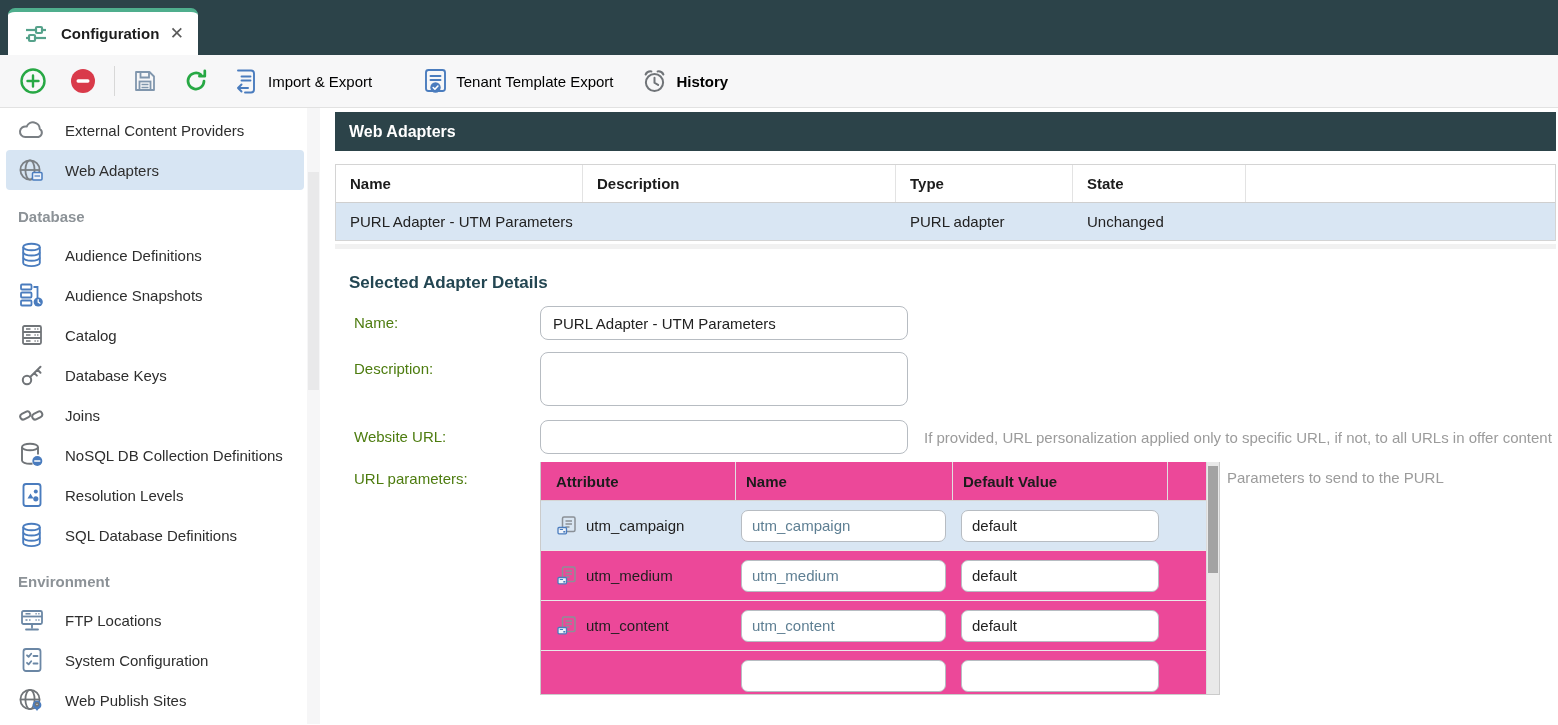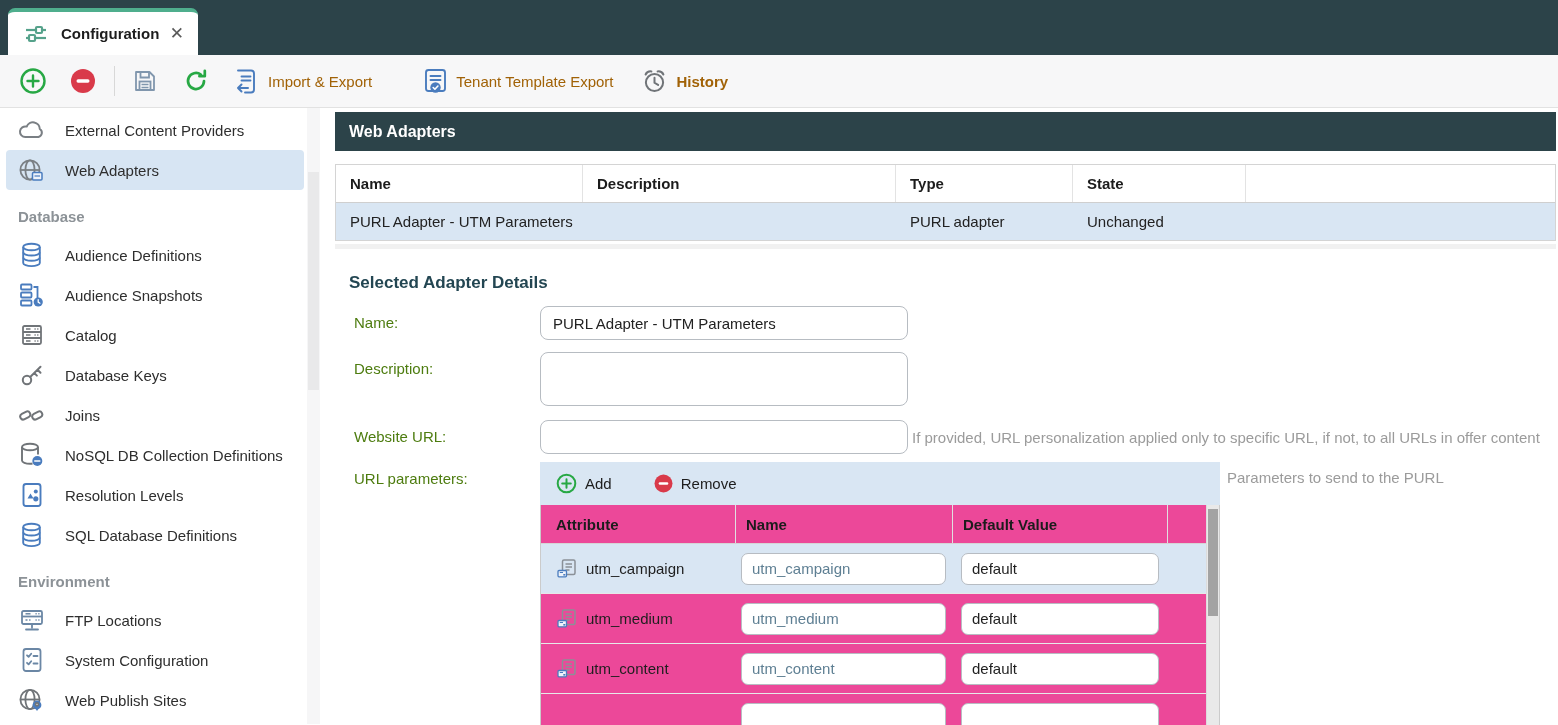--- a/index.html
+++ b/index.html
@@ -21,21 +21,21 @@
   .toolbar {
     height:53px; background:#f7f7f8; border-bottom:1px solid #e2e2e2;
     display:flex; align-items:center; padding-left:19px;
   }
   .tbtn { display:flex; align-items:center; cursor:pointer; }
   .tb-sep { width:1px; height:30px; background:#d8d8d8; margin:0 17px 0 18px; }
   .tb-gap23 { margin-left:23px; }
   .tb-gap25 { margin-left:25px; }
   .tb-gap52 { margin-left:52px; }
   .tb-gap27 { margin-left:27px;font-weight:bold; }
-  .tb-label { margin-left:9px; font-size:15px; color:#a16207; }
+  .tb-label { margin-left:9px; font-size:15px; color:#000000; }
   
   .body { display:flex; height:616px; }
   
   .sidebar { width:320px; position:relative; padding-top:2px; background:#ffffff; flex:none; }
   .sb-item {
     height:40px; margin:0 16px 0 6px; border-radius:4px;
     display:flex; align-items:center; padding-left:12px; cursor:pointer;
   }
   .sb-item.selected { background:#d7e5f3; }
   .sb-ico { width:27px; display:flex; justify-content:center; flex:none; }
@@ -63,21 +63,21 @@
   .form { margin:13px 0 0 19px; }
   .frow { display:flex; align-items:flex-start; margin-bottom:12px; }
   .flabel { width:186px; padding-top:8px; color:#4d7c0f; flex:none; }
   .tinput {
     width:368px; height:34px; border:1px solid #b7bcc2; border-radius:8px;
     padding:0 12px; font-size:15px; color:#222; background:#fff;
     font-family:"Liberation Sans", sans-serif; outline:none;
   }
   textarea.tinput { height:54px; resize:none; padding-top:7px; }
   .hint { color:#9b9b9b; font-size:15px; }
-  .hint-inline { margin-left:4px; align-self:center; white-space:nowrap; }
+  .hint-inline { margin-left:16px; align-self:center; white-space:nowrap; }
   .hint-params { margin-left:7px; padding-top:7px; white-space:nowrap; }
   
   .params { width:680px; flex:none; }
   .params-toolbar { background:#d9e6f3; height:43px; display:flex; align-items:center; padding-left:16px; }
   .pbtn { display:flex; align-items:center; cursor:pointer; }
   .pbtn-label { margin-left:8px; color:#1d1d1d; }
   .pbtn-remove { margin-left:42px; }
   .ptable { position:relative; height:233px; border:1px solid #cbcbcb; border-top:none; background:#ec4899; overflow:hidden; }
   .pgrid { display:grid; grid-template-columns:195px 217px 215px 1fr; }
   .pth { height:38px; display:flex; align-items:center; font-weight:bold; color:#1c1c1c; border-right:1px solid #e0e0e0; padding-left:10px; }
@@ -400,40 +400,20 @@
         <div class="frow" style="margin-bottom:8px;">
           <div class="flabel">Website URL:</div>
           <input class="tinput" type="text" value="" style="">
           <span class="hint hint-inline">If provided, URL personalization applied only to specific URL, if not, to all URLs in offer content</span>
         </div>
 
         <div class="frow" style="margin-bottom:0;">
           <div class="flabel">URL parameters:</div>
 
           <div class="params">
-            <div class="params-toolbar">
-              <span class="pbtn">
-                <span>
-                  <svg width="21" height="21" viewBox="0 0 21 21">
-                    <circle cx="10.5" cy="10.5" r="8.8" fill="none" stroke="#27a844" stroke-width="2"></circle>
-                    <path d="M10.5 6.2v8.6M6.2 10.5h8.6" stroke="#27a844" stroke-width="2" stroke-linecap="round"></path>
-                  </svg>
-                </span>
-                <span class="pbtn-label">Add</span>
-              </span>
-              <span class="pbtn pbtn-remove">
-                <span>
-                  <svg width="19" height="19" viewBox="0 0 19 19">
-                    <circle cx="9.5" cy="9.5" r="9" fill="#d93a4a"></circle>
-                    <rect x="4.7" y="8.3" width="9.6" height="2.5" rx="1.2" fill="#fff"></rect>
-                  </svg>
-                </span>
-                <span class="pbtn-label">Remove</span>
-              </span>
-            </div>
 
             <div class="ptable">
               <div class="pgrid ptable-head">
                 <div class="pth first">Attribute</div>
                 <div class="pth">Name</div>
                 <div class="pth">Default Value</div>
                 <div class="pth last"></div>
               </div>
 
               <div class="pgrid prow selected">

